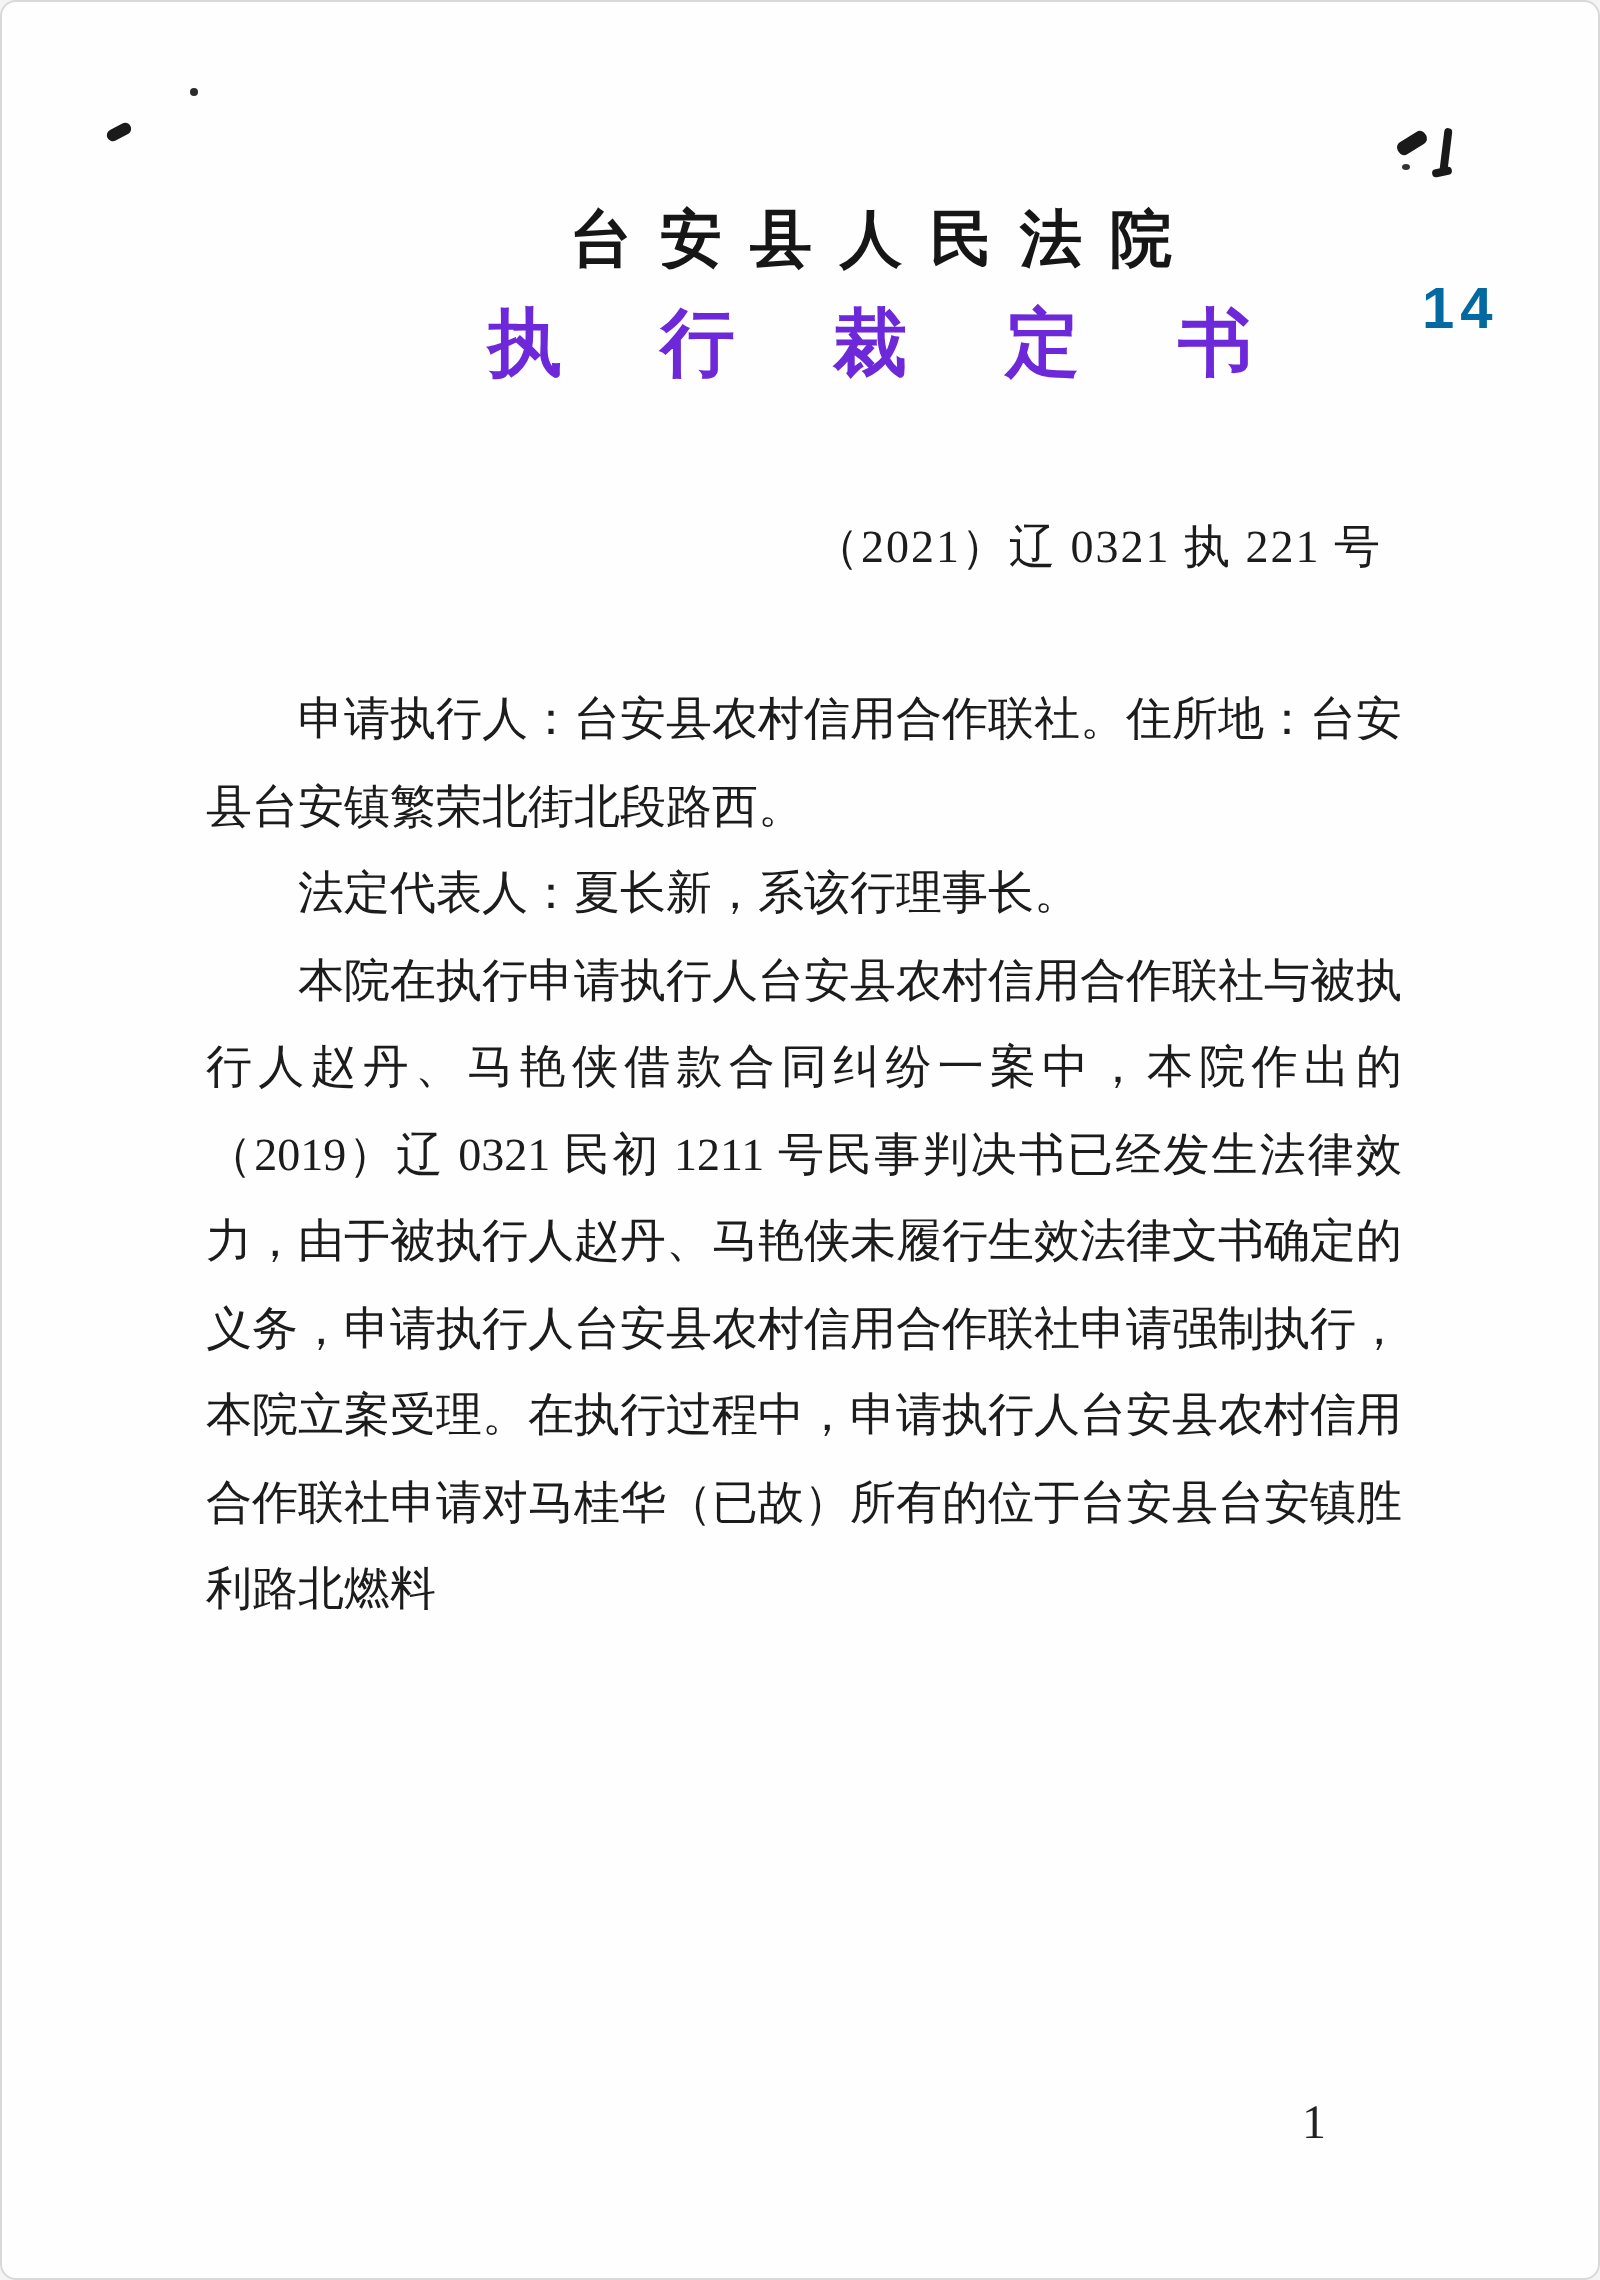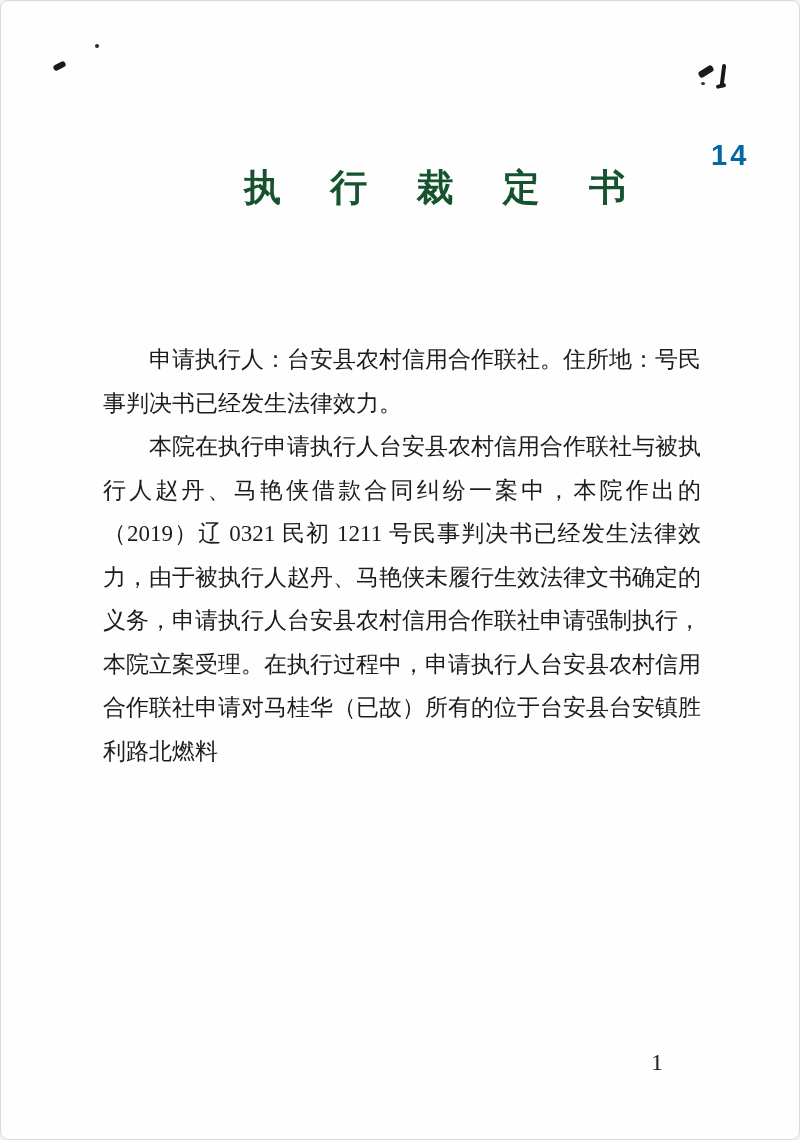--- a/index.html
+++ b/index.html
@@ -30,26 +30,26 @@
     font-weight: 600;
     letter-spacing: 14px;
     color: #161616;
     white-space: nowrap;
   }
   .doc-title {
     position: absolute;
     top: 146px;
     left: 90px;
     right: 0;
-    margin: 16px;
+    margin: 0;
     text-align: center;
     font-size: 37px;
     font-weight: 700;
     letter-spacing: 20px;
-    color: #14532d;
+    color: #6d28d9;
     white-space: nowrap;
   }
   .corner-number {
     position: absolute;
     top: 138px;
     left: 710px;
     font-family: "Liberation Sans", "DejaVu Sans", sans-serif;
     font-size: 29px;
     font-weight: 700;
     letter-spacing: 3px;
@@ -103,24 +103,27 @@
 
   <div class="ink ink-tl-blob"></div>
   <div class="ink ink-tl-dot"></div>
   <div class="ink ink-tr-dash"></div>
   <div class="ink ink-tr-dot"></div>
   <div class="ink ink-tr-stroke"></div>
   <div class="ink ink-tr-foot"></div>
 
   <div class="corner-number">14</div>
 
+  <h1 class="court-name">台安县人民法院</h1>
 
   <h2 class="doc-title">执 行 裁 定 书</h2>
 
+  <div class="case-number">（2021）辽 0321 执 221 号</div>
 
   <div class="doc-body">
-    <p>申请执行人：台安县农村信用合作联社。住所地：号民事判决书已经发生法律效力。</p>
+    <p>申请执行人：台安县农村信用合作联社。住所地：台安县台安镇繁荣北街北段路西。</p>
+    <p>法定代表人：夏长新，系该行理事长。</p>
     <p>本院在执行申请执行人台安县农村信用合作联社与被执行人赵丹、马艳侠借款合同纠纷一案中，本院作出的（2019）辽 0321 民初 1211 号民事判决书已经发生法律效力，由于被执行人赵丹、马艳侠未履行生效法律文书确定的义务，申请执行人台安县农村信用合作联社申请强制执行，本院立案受理。在执行过程中，申请执行人台安县农村信用合作联社申请对马桂华（已故）所有的位于台安县台安镇胜利路北燃料</p>
   </div>
 
   <div class="page-number">1</div>
 
 </div>
 
 </body></html>

